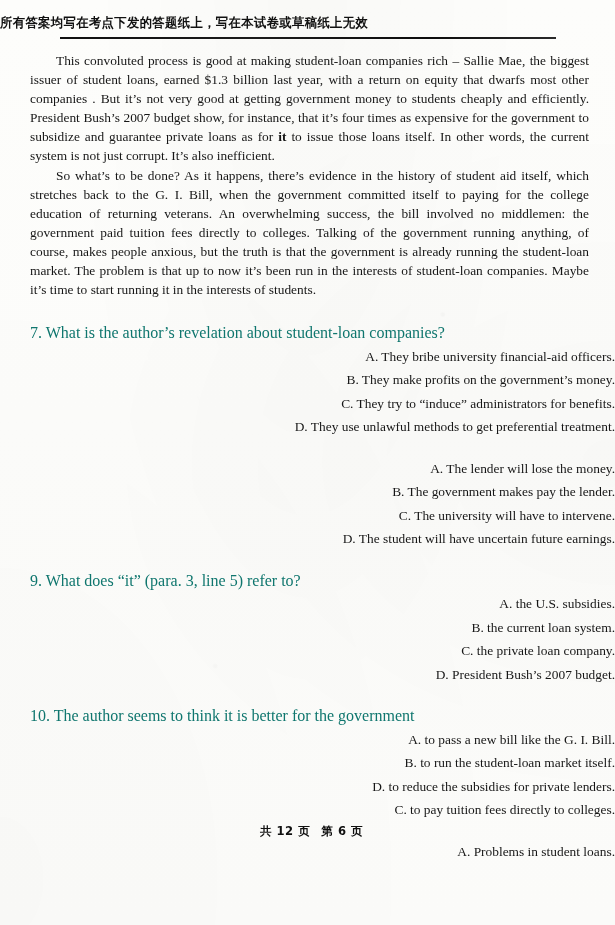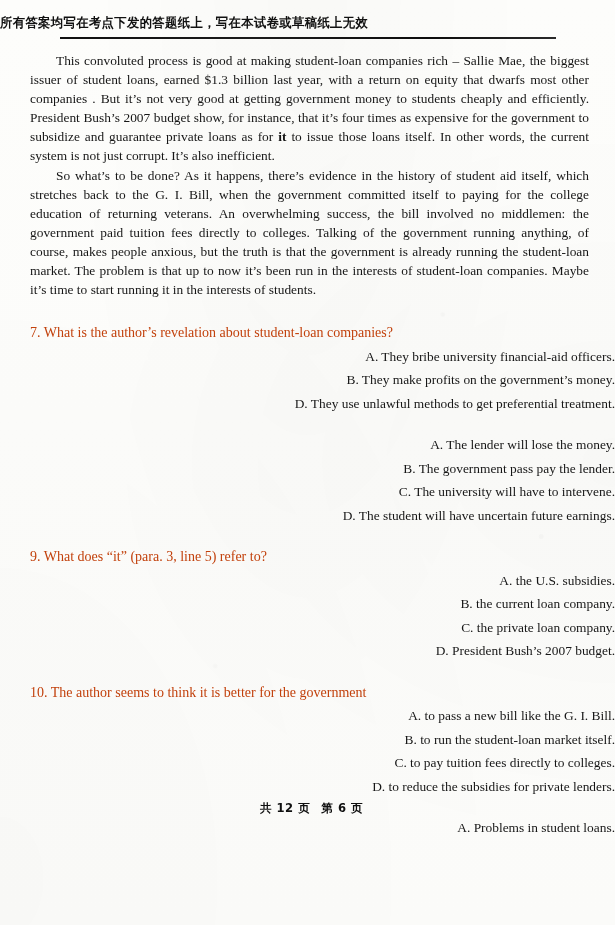--- a/index.html
+++ b/index.html
@@ -76,24 +76,24 @@
   .para b { font-weight: 700; }
 
   
   .questions {
     margin: 22px 0 0 30px;
   }
   .qblock {
     margin-bottom: 18px;
   }
   .qstem {
-    font-size: 14px;
+    font-size: 16px;
     line-height: 23.5px;
     font-weight: 500;
-    color: #c2410c;
+    color: #0f766e;
   }
   .qopt {
     font-size: 13.4px;
     line-height: 23.5px;
     color: #161616;
     text-align: right;
   }
 
   
   .footer {
@@ -129,44 +129,45 @@
     <p class="para" id="para-1">This convoluted process is good at making student-loan companies rich – Sallie Mae, the biggest issuer of student loans, earned $1.3 billion last year, with a return on equity that dwarfs most other companies . But it’s not very good at getting government money to students cheaply and efficiently. President Bush’s 2007 budget show, for instance, that it’s four times as expensive for the government to subsidize and guarantee private loans as for <b>it</b> to issue those loans itself. In other words, the current system is not just corrupt. It’s also inefficient.</p>
     <p class="para" id="para-2">So what’s to be done? As it happens, there’s evidence in the history of student aid itself, which stretches back to the G. I. Bill, when the government committed itself to paying for the college education of returning veterans. An overwhelming success, the bill involved no middlemen: the government paid tuition fees directly to colleges. Talking of the government running anything, of course, makes people anxious, but the truth is that the government is already running the student-loan market. The problem is that up to now it’s been run in the interests of student-loan companies. Maybe it’s time to start running it in the interests of students.</p>
   </div>
 
   <div class="questions">
 
     <div class="qblock">
       <div class="qstem">7. What is the author’s revelation about student-loan companies?</div>
       <div class="qopt">A. They bribe university financial-aid officers.</div>
       <div class="qopt">B. They make profits on the government’s money.</div>
+      <div class="qopt">C. They try to “induce” administrators for benefits.</div>
       <div class="qopt">D. They use unlawful methods to get preferential treatment.</div>
     </div>
 
     <div class="qblock">
       <div class="qopt">A. The lender will lose the money.</div>
-      <div class="qopt">B. The government pass pay the lender.</div>
+      <div class="qopt">B. The government makes pay the lender.</div>
       <div class="qopt">C. The university will have to intervene.</div>
       <div class="qopt">D. The student will have uncertain future earnings.</div>
     </div>
 
     <div class="qblock">
       <div class="qstem">9. What does “it” (para. 3, line 5) refer to?</div>
       <div class="qopt">A. the U.S. subsidies.</div>
-      <div class="qopt">B. the current loan company.</div>
+      <div class="qopt">B. the current loan system.</div>
       <div class="qopt">C. the private loan company.</div>
       <div class="qopt">D. President Bush’s 2007 budget.</div>
     </div>
 
     <div class="qblock">
       <div class="qstem">10. The author seems to think it is better for the government</div>
       <div class="qopt">A. to pass a new bill like the G. I. Bill.</div>
       <div class="qopt">B. to run the student-loan market itself.</div>
+      <div class="qopt">D. to reduce the subsidies for private lenders.</div>
       <div class="qopt">C. to pay tuition fees directly to colleges.</div>
-      <div class="qopt">D. to reduce the subsidies for private lenders.</div>
     </div>
 
     <div class="qblock">
       <div class="qopt">A. Problems in student loans.</div>
     </div>
 
   </div>
 
   <div class="footer">
     <span class="footer-text">共 12 页</span><span class="footer-gap"></span><span class="footer-text">第 6 页</span>

